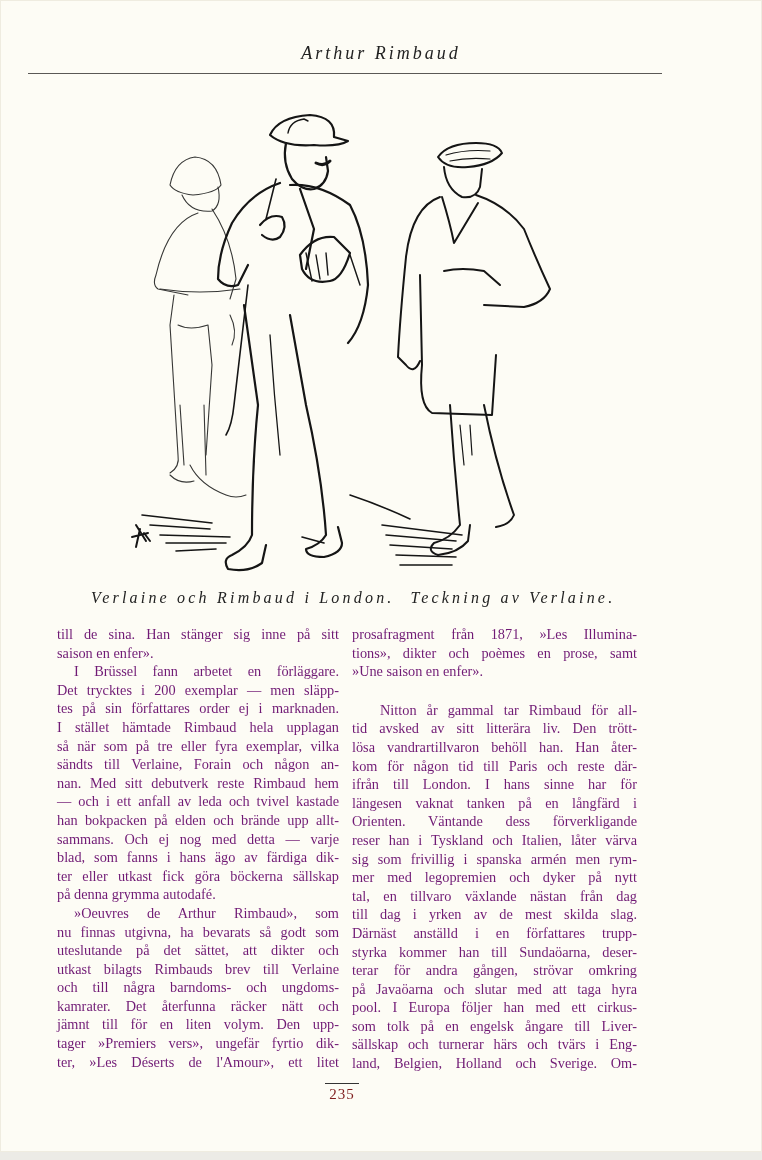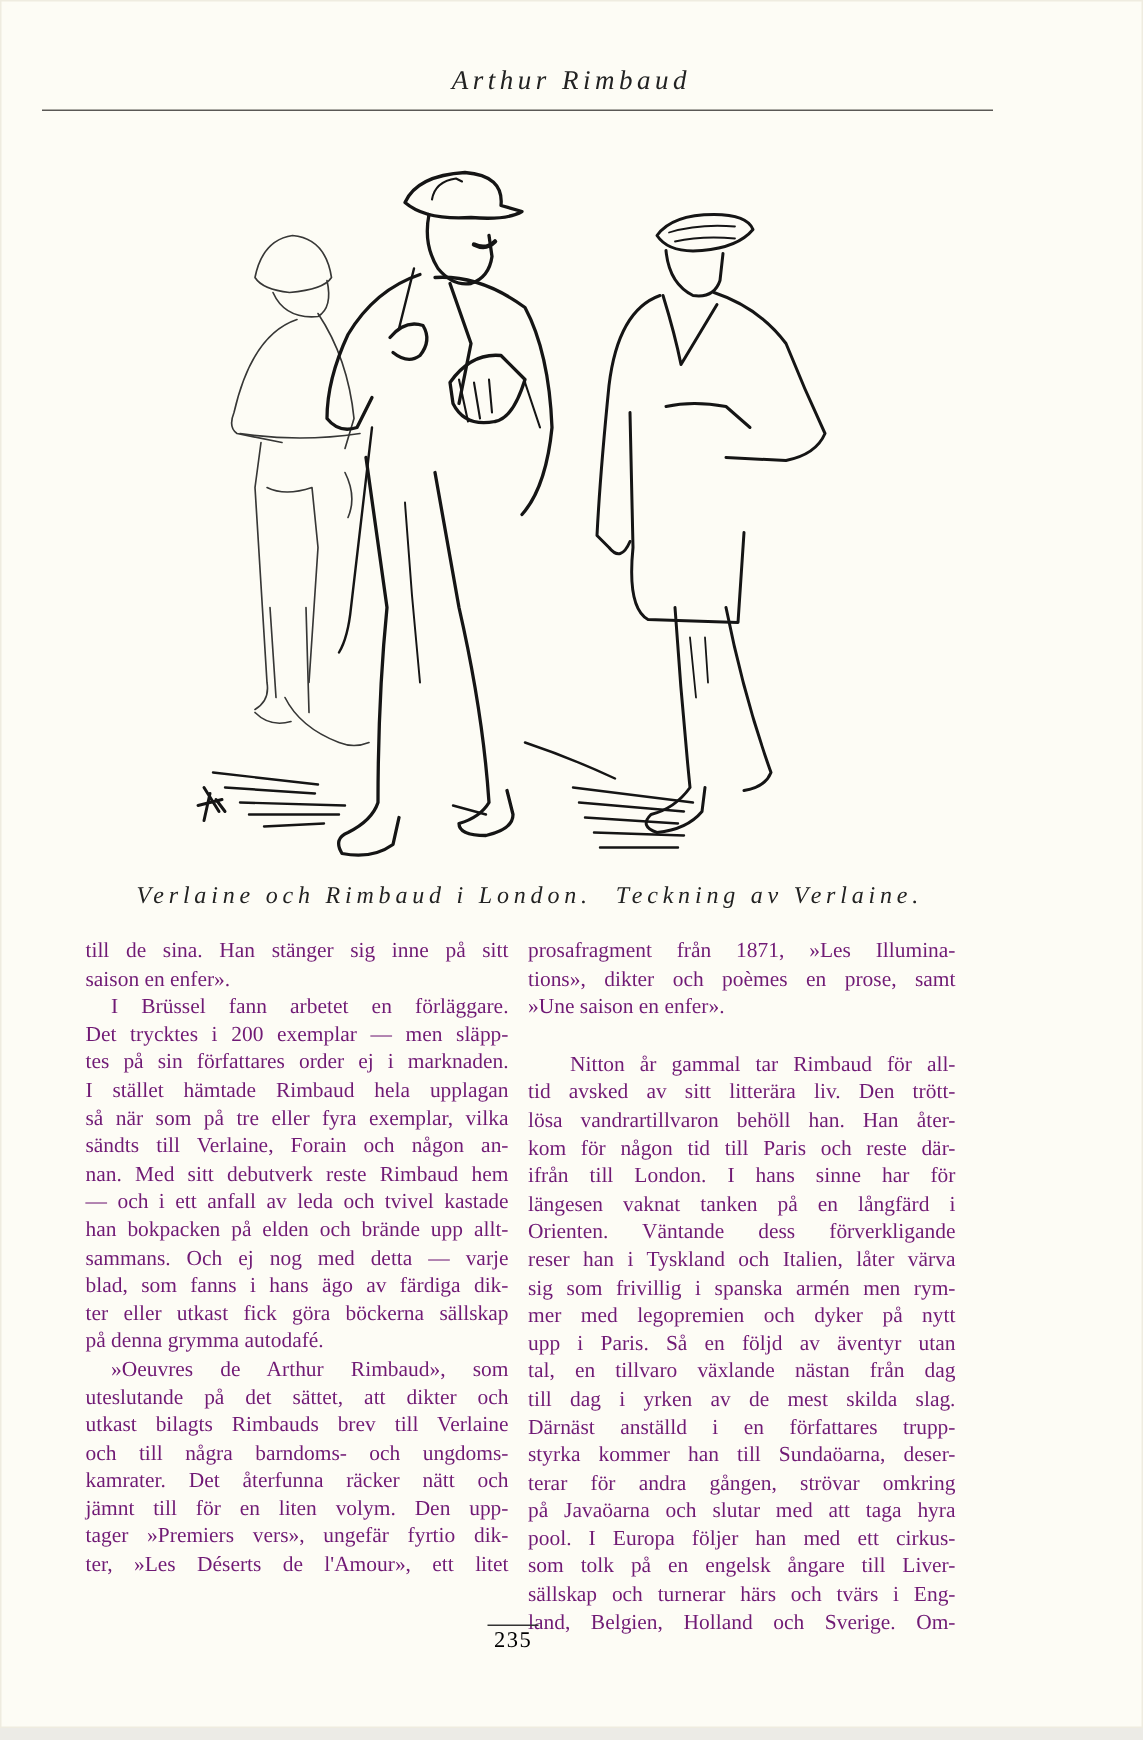--- a/index.html
+++ b/index.html
@@ -45,21 +45,21 @@
   }
   .col-left { left:57px; }
   .col-right { left:352px; width:285px; }
   .column .line { display:block; text-align:justify; text-align-last:justify; white-space:nowrap; }
   .column .line.last { text-align-last:left; }
   .folio-rule {
     position:absolute; left:325px; top:1083px; width:34px; height:1px; background:#333;
   }
   .folio {
     position:absolute; left:0; width:684px; top:1086px; text-align:center;
-    font-size:15px; letter-spacing:1px; color:#000000;
+    font-size:15px; letter-spacing:1px; color:#7f1d1d;
   }
 </style>
 </head>
 <body>
 
 <div class="page">
 
   <div class="running-head">Arthur Rimbaud</div>
   <div class="head-rule"></div>
 
@@ -138,20 +138,21 @@
     <span class="line">så när som på tre eller fyra exemplar, vilka</span>
     <span class="line">sändts till Verlaine, Forain och någon an-</span>
     <span class="line">nan. Med sitt debutverk reste Rimbaud hem</span>
     <span class="line">— och i ett anfall av leda och tvivel kastade</span>
     <span class="line">han bokpacken på elden och brände upp allt-</span>
     <span class="line">sammans. Och ej nog med detta — varje</span>
     <span class="line">blad, som fanns i hans ägo av färdiga dik-</span>
     <span class="line">ter eller utkast fick göra böckerna sällskap</span>
     <span class="line last">på denna grymma autodafé.</span>
     <span class="line" style="padding-left:17px">»Oeuvres de Arthur Rimbaud», som</span>
+    <span class="line">nu finnas utgivna, ha bevarats så godt som</span>
     <span class="line">uteslutande på det sättet, att dikter och</span>
     <span class="line">utkast bilagts Rimbauds brev till Verlaine</span>
     <span class="line">och till några barndoms- och ungdoms-</span>
     <span class="line">kamrater. Det återfunna räcker nätt och</span>
     <span class="line">jämnt till för en liten volym. Den upp-</span>
     <span class="line">tager »Premiers vers», ungefär fyrtio dik-</span>
     <span class="line">ter, »Les Déserts de l'Amour», ett litet</span>
   </div>
 
   <div class="column col-right">
@@ -161,21 +162,20 @@
     <span class="line" style="padding-left:28px; margin-top:20px">Nitton år gammal tar Rimbaud för all-</span>
     <span class="line">tid avsked av sitt litterära liv. Den trött-</span>
     <span class="line">lösa vandrartillvaron behöll han. Han åter-</span>
     <span class="line">kom för någon tid till Paris och reste där-</span>
     <span class="line">ifrån till London. I hans sinne har för</span>
     <span class="line">längesen vaknat tanken på en långfärd i</span>
     <span class="line">Orienten. Väntande dess förverkligande</span>
     <span class="line">reser han i Tyskland och Italien, låter värva</span>
     <span class="line">sig som frivillig i spanska armén men rym-</span>
     <span class="line">mer med legopremien och dyker på nytt</span>
-    <span class="line">upp i Paris. Så en följd av äventyr utan</span>
     <span class="line">tal, en tillvaro växlande nästan från dag</span>
     <span class="line">till dag i yrken av de mest skilda slag.</span>
     <span class="line">Därnäst anställd i en författares trupp-</span>
     <span class="line">styrka kommer han till Sundaöarna, deser-</span>
     <span class="line">terar för andra gången, strövar omkring</span>
     <span class="line">på Javaöarna och slutar med att taga hyra</span>
     <span class="line">pool. I Europa följer han med ett cirkus-</span>
     <span class="line">som tolk på en engelsk ångare till Liver-</span>
     <span class="line">sällskap och turnerar härs och tvärs i Eng-</span>
     <span class="line">land, Belgien, Holland och Sverige. Om-</span>

